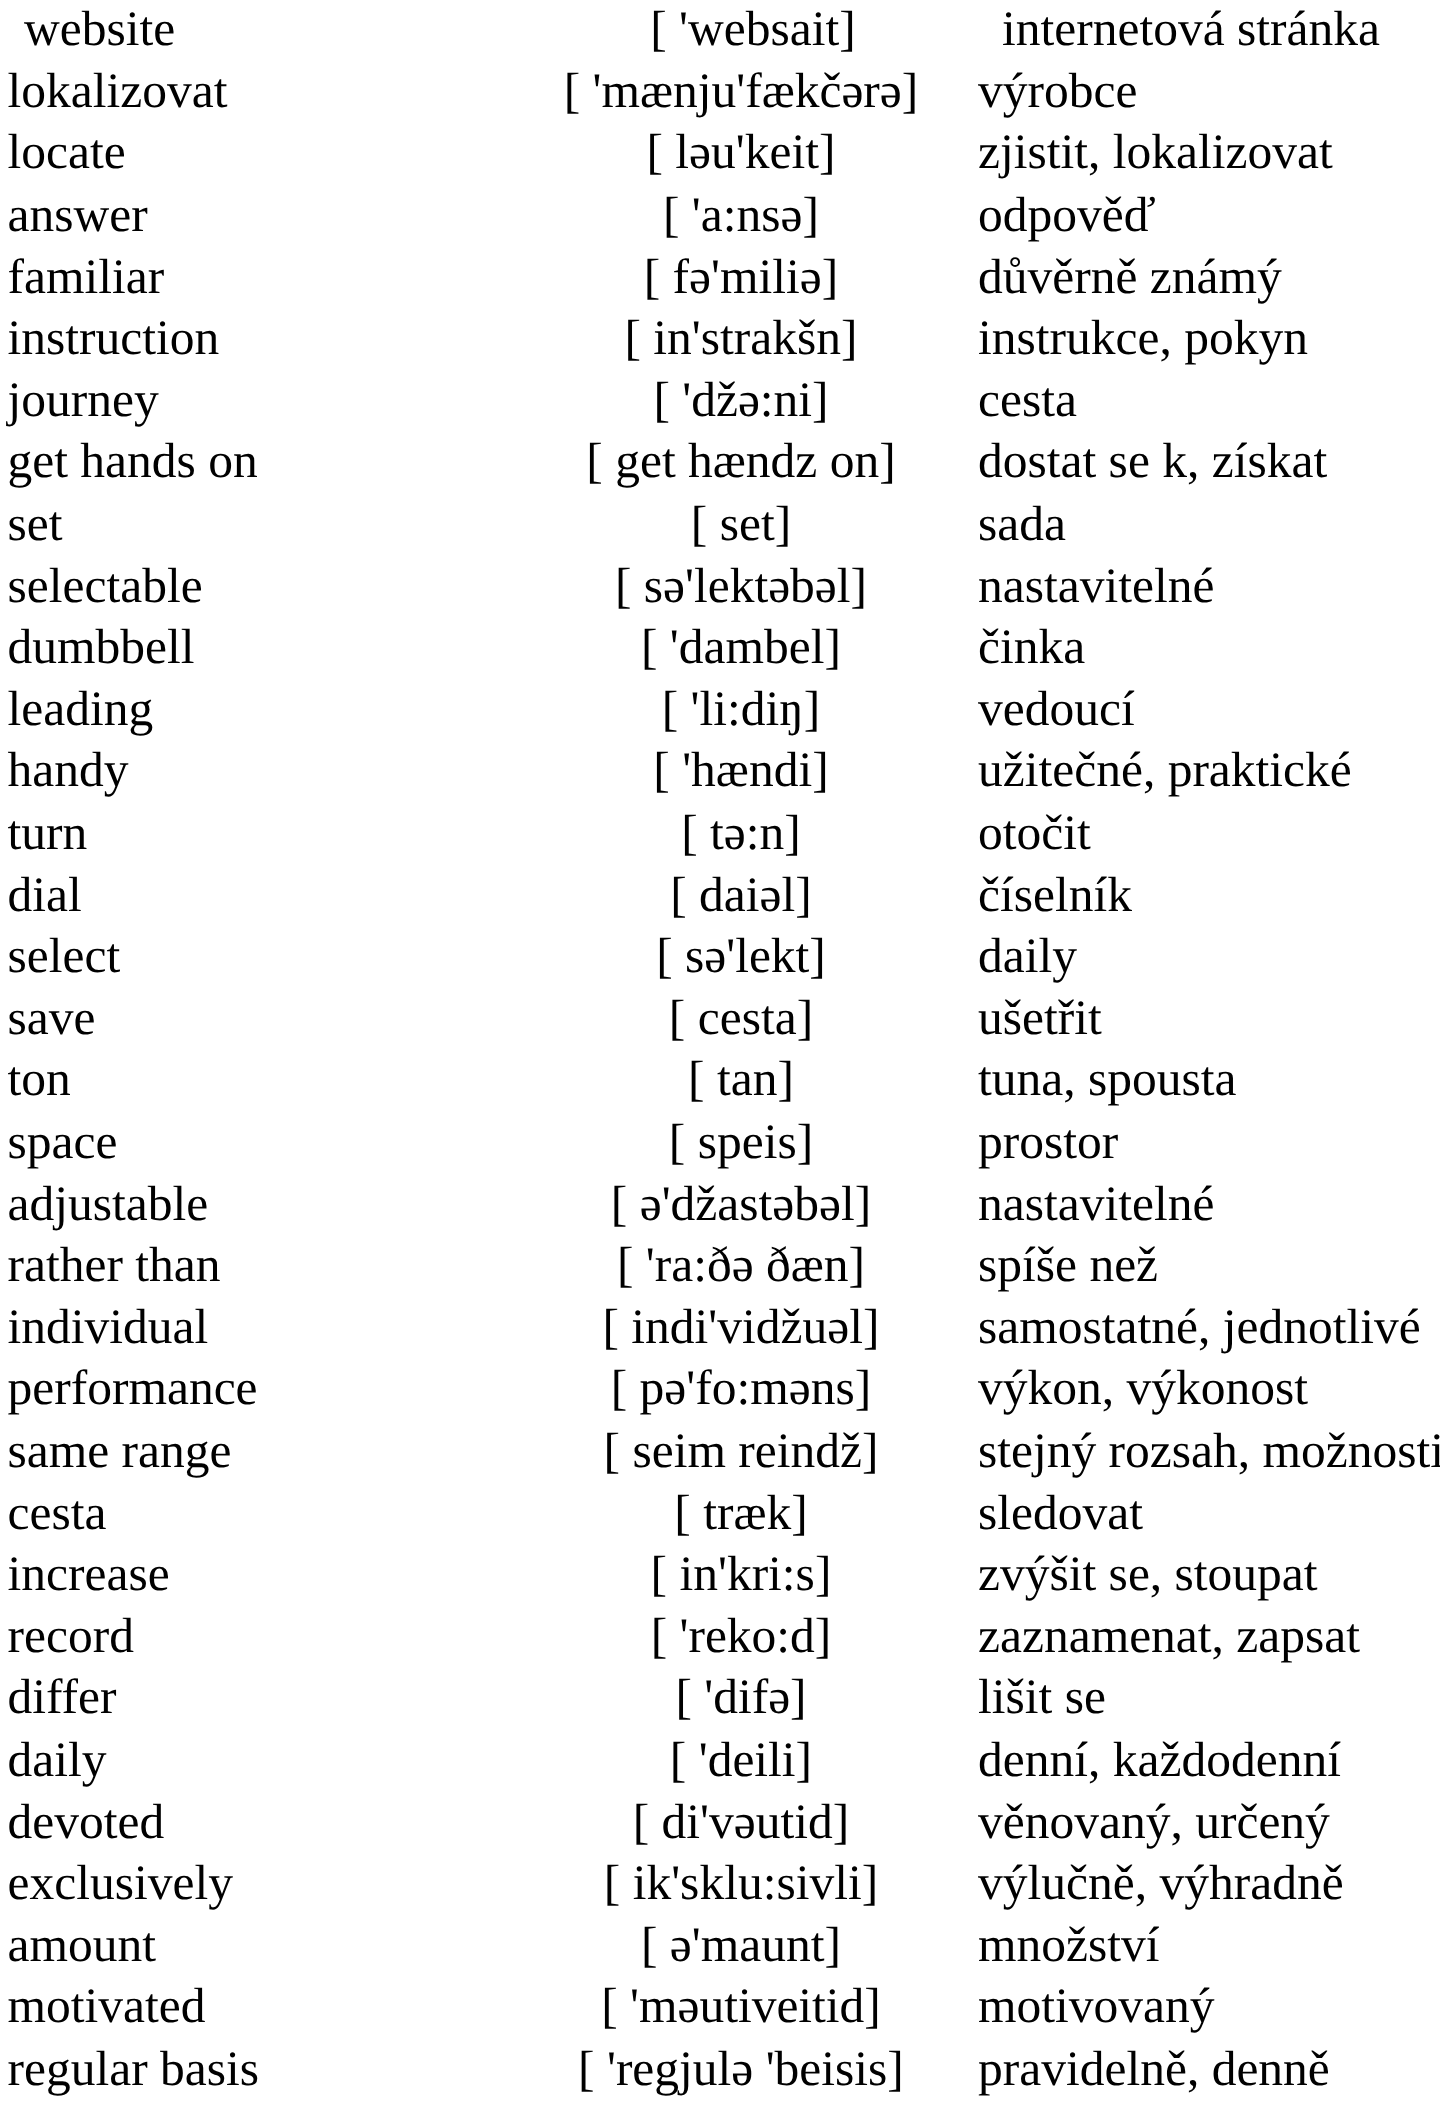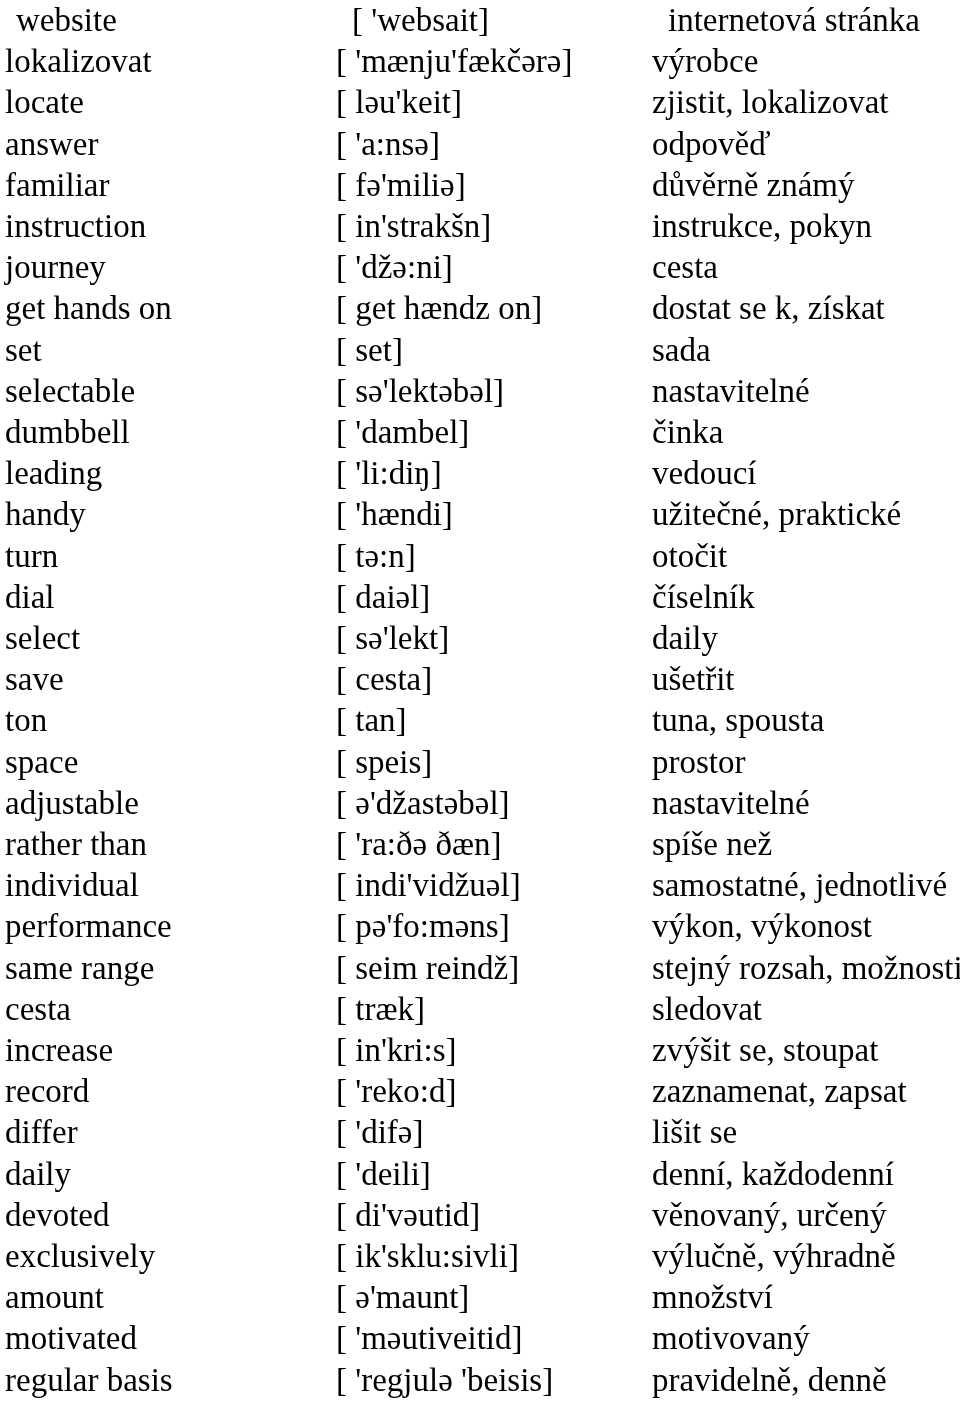--- a/index.html
+++ b/index.html
@@ -44,20 +44,21 @@
     overflow: visible;
     font-weight: normal;
   }
   td.col-word {
     width: 320px;
     padding-left: 5px;
   }
   td.col-ipa {
     width: 300px;
     padding-left: 0px;
+    text-align: center;
   }
   td.col-meaning {
     width: 335px;
     padding-left: 0px;
     margin-left: 21px;
   }
   
   .vocab-table tr:first-child td {
     line-height: 40px;
     padding-left: 16px;

